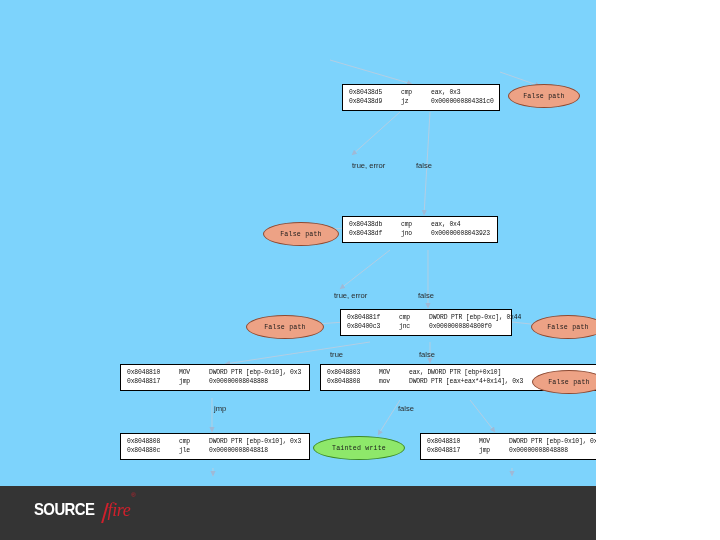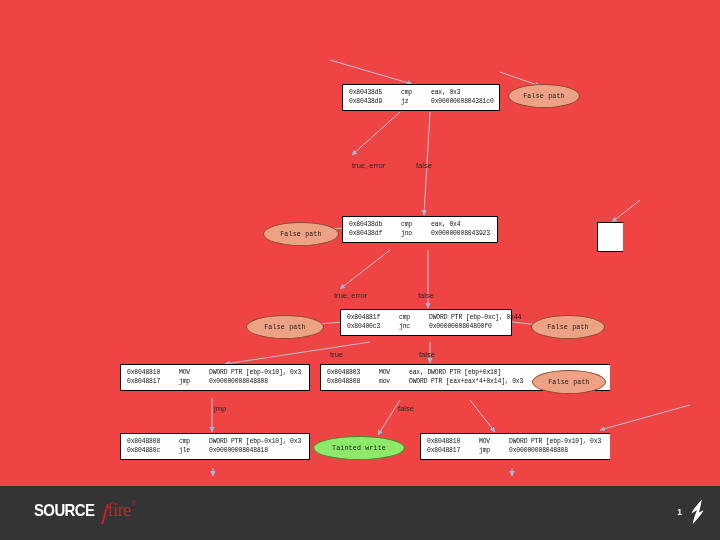--- a/index.html
+++ b/index.html
@@ -6,22 +6,22 @@
   * { box-sizing: border-box; }
   html, body {
     margin: 0; padding: 0;
     width: 720px; height: 540px;
     background: #ffffff;
     font-family: "Liberation Sans", sans-serif;
     overflow: hidden;
   }
   #slide {
     position: relative;
-    width: 720px; height: 540px;
-    background: #ef4444;
+    width: 596px; height: 540px;
+    background: #7dd3fc;
     overflow: hidden;
   }
 
   
   #graph {
     position: absolute;
     left: 0; top: 0;
     width: 720px; height: 486px;
   }
   #edges {
@@ -89,21 +89,21 @@
   #footer {
     position: absolute;
     left: 0; bottom: 0;
     width: 720px; height: 54px;
     background: #343434;
   }
   #logo {
     position: absolute;
     left: 34px; top: 14px;
     display: flex;
-    align-items: center;
+    align-items: flex-start;
     user-select: none;
   }
   #logo .src {
     font-family: "Liberation Sans", sans-serif;
     font-weight: bold;
     font-size: 17px;
     letter-spacing: -0.7px;
     color: #ffffff;
     transform: scaleX(0.88);
     transform-origin: left bottom;
@@ -112,20 +112,21 @@
     display: inline-block;
     width: 2px; height: 20px;
     background: #d0202c;
     transform: skewX(-16deg);
     margin: 0 2px 0 1px;
     position: relative;
     top: 3px;
   }
   #logo .fire {
     font-family: "Liberation Serif", serif;
+    font-style: italic;
     font-size: 18px;
     color: #d0202c;
     letter-spacing: -0.4px;
   }
   #logo .tm {
     font-family: "Liberation Sans", sans-serif;
     font-size: 6px;
     color: #d0202c;
     position: relative;
     top: -8px;

